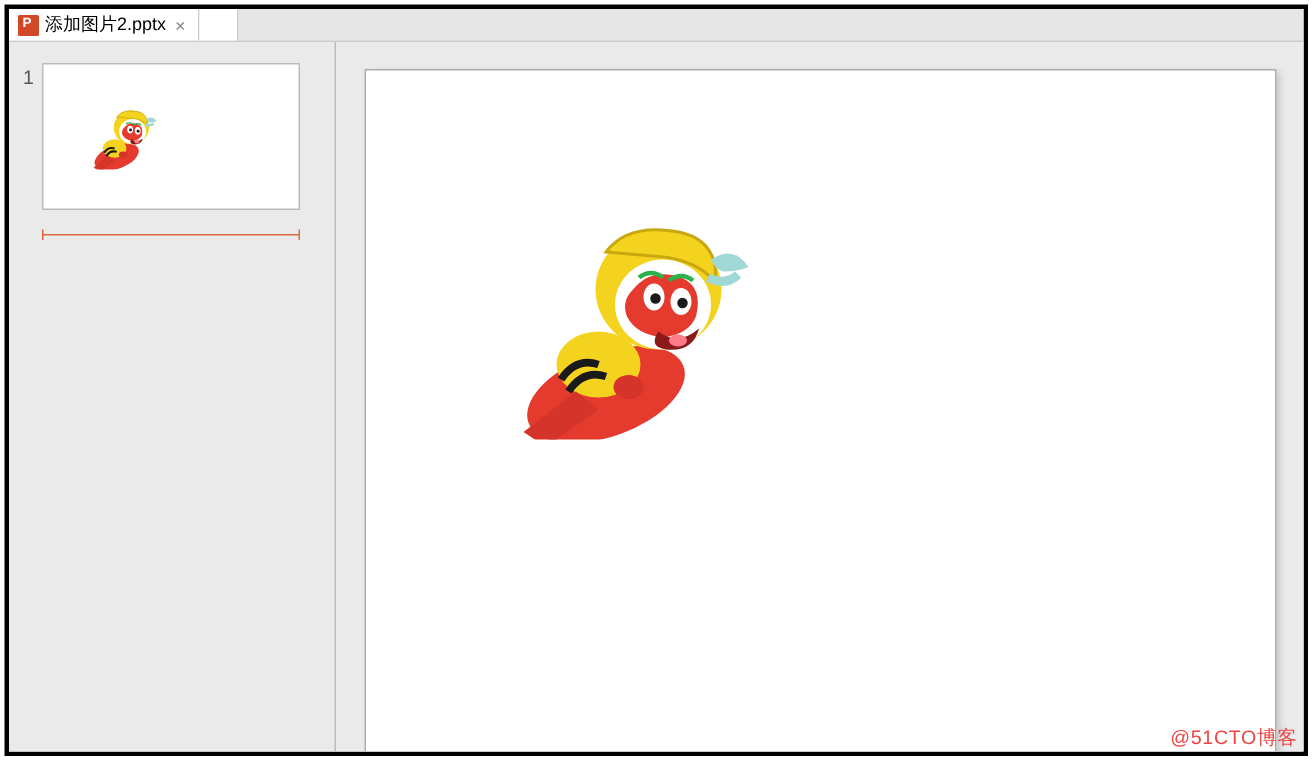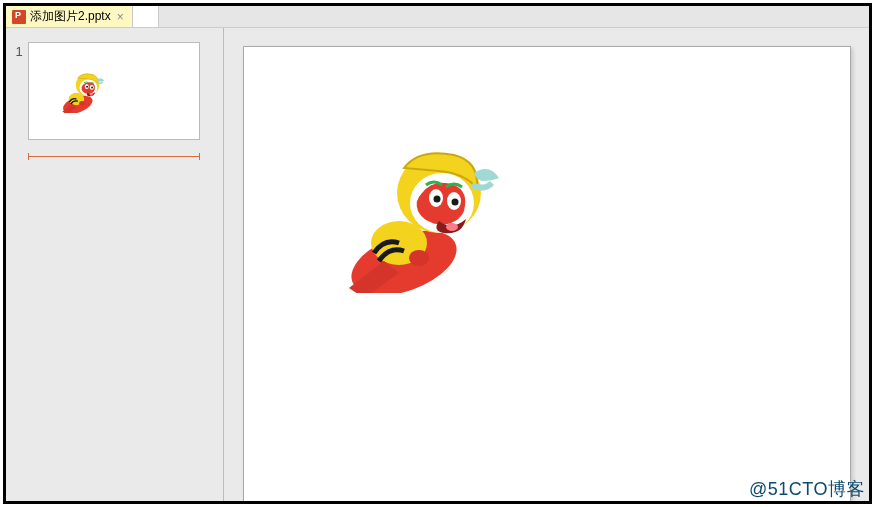--- a/index.html
+++ b/index.html
@@ -29,21 +29,21 @@
     .tab {
       display: flex;
       align-items: center;
       padding: 0 6px;
       font-size: 12px;
       gap: 4px;
       border-right: 1px solid #ccc;
       cursor: pointer;
     }
     .tab.active {
-      background: #fef9c3;
+      background: #ffffff;
     }
     .tab .pp-icon {
       width: 14px;
       height: 14px;
       background: #d24726;
       border-radius: 1px;
       position: relative;
       display: inline-block;
     }
     .tab .pp-icon::after {
@@ -144,22 +144,22 @@
     .monkey-wrap.thumb {
       left: 32px;
       top: 28px;
       transform: scale(0.28);
       transform-origin: top left;
     }
     .watermark {
       position: absolute;
       right: 10px;
       bottom: 6px;
-      font-size: 18px;
-      color: #0c4a6e;
+      font-size: 13px;
+      color: #ef4444;
       letter-spacing: 0.5px;
     }
   </style>
 </head>
 <body>
 
 <div class="outer-frame">
 
   <div class="tab-bar">
     <div class="tab active">

